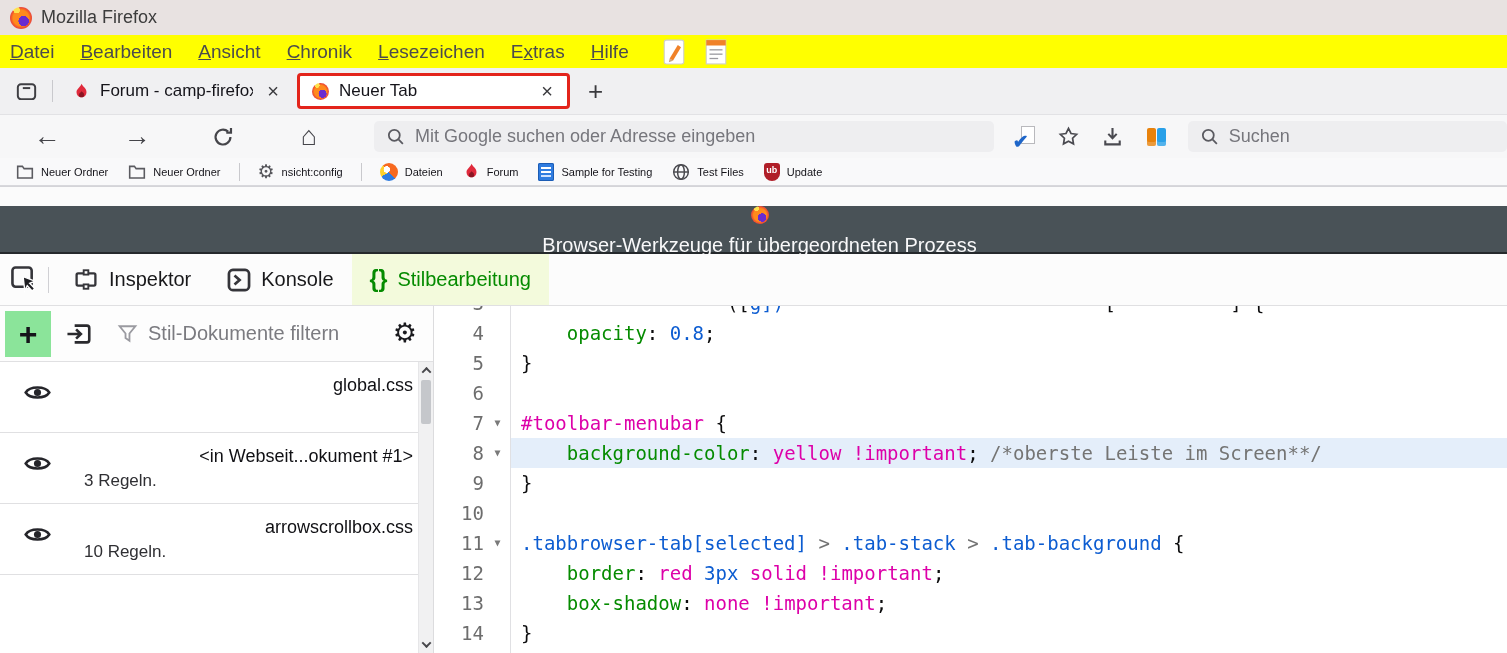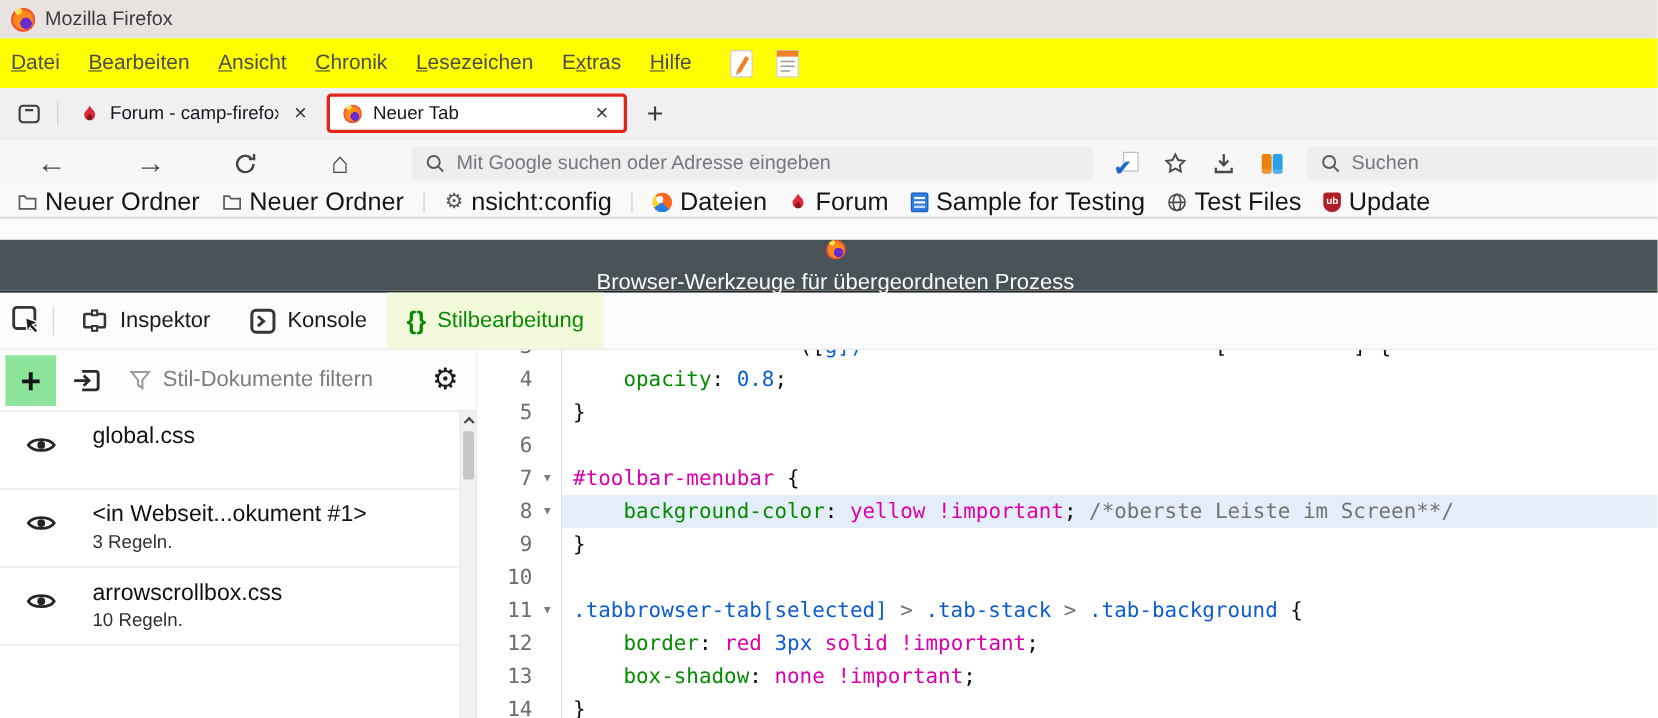--- a/index.html
+++ b/index.html
@@ -13,21 +13,21 @@
 
   .ff-logo { display:inline-block; width:22px; height:22px; border-radius:50%; flex:none;
     background:
       radial-gradient(circle at 62% 64%, #6a2bcf 0 26%, rgba(0,0,0,0) 27%),
       radial-gradient(circle at 30% 14%, #ffe14d 0 13%, rgba(0,0,0,0) 14%),
       radial-gradient(circle at 50% 50%, #ff8a1c 0 50%, #f2572a 63%, #d6356c 80%, #8a2f9e 97%);
   }
   .ff-logo.small { width:18px; height:18px; }
 
   
-  .menubar { height:45px; background:var(--menubar-bg,#ffff00); display:flex; align-items:center; padding-left:10px; gap:26px; }
+  .menubar { height:33px; background:var(--menubar-bg,#ffff00); display:flex; align-items:center; padding-left:10px; gap:26px; }
   .menu-item { font-size:19px; color:#4c4c4c; cursor:default; }
   .menu-item u { text-decoration-thickness:1px; }
   .menubar .mb-icons { display:flex; gap:20px; margin-left:8px; align-items:center; }
 
   
   .tabbar { height:47px; background:#f0f0f2; display:flex; align-items:center; padding-left:8px; border-bottom:1px solid #e2e2e5; }
   .ffview-btn { width:36px; height:34px; display:flex; align-items:center; justify-content:center; background:none; border:none; }
   .tab-strip-sep { width:1px; height:22px; background:#c9c9cd; margin:0 4px 0 8px; }
   .tab { height:36px; display:flex; align-items:center; padding:0 10px 0 12px; margin-left:4px; border-radius:4px; min-width:0; }
   .tab.selected { background:#fff; border:3px solid var(--tab-border-red,#e3241b); }
@@ -53,21 +53,21 @@
   .ext-battery i { width:9px; height:18px; border-radius:2px; display:inline-block; }
   .ext-battery .o { background:#e8820c; box-shadow:inset 0 -4px 0 #fff3; }
   .ext-battery .b { background:#29a0e8; box-shadow:inset 0 -4px 0 #fff3; }
   .w3c-icon { position:relative; width:20px; height:22px; }
   .w3c-icon .pg { position:absolute; right:0; top:0; width:14px; height:18px; background:#fff; border:1px solid #b9b9bd; }
   .w3c-icon .ck { position:absolute; left:-2px; bottom:-3px; color:#1f66c9; font-size:19px; font-weight:bold; line-height:1; }
 
   
   .bookmarksbar { height:28px; background:#f9f9fa; display:flex; align-items:center; padding-left:8px; gap:4px; border-bottom:1px solid #d8d8dc; }
   .bm-item { display:flex; align-items:center; gap:7px; padding:0 8px; height:24px; background:none; border:none; }
-  .bm-label { font-size:23px; color:#15141a; white-space:nowrap; }
+  .bm-label { font-size:11px; color:#15141a; white-space:nowrap; }
   .bm-sep { width:1px; height:18px; background:#c9c9cd; margin:0 6px; }
 
   .folder-svg, .icon-inline { display:inline-flex; align-items:center; }
   .book-icon { width:16px; height:18px; background:#2f7ce0; border-radius:2px;
     box-shadow:inset 0 0 0 1px #1c5cb4; position:relative; }
   .book-icon::after { content:""; position:absolute; left:3px; top:4px; width:10px; height:2px; background:#fff;
     box-shadow:0 4px 0 #fff, 0 8px 0 #cfe2ff; }
   .shield-icon { width:16px; height:18px; background:#b01e28; border-radius:3px 3px 50% 50% / 3px 3px 42% 42%; position:relative; }
   .shield-icon::after { content:"ub"; position:absolute; left:0; right:0; top:2px; text-align:center; color:#fff; font-size:9px; font-weight:bold; }
   .dateien-icon { width:18px; height:18px; border-radius:50%;
@@ -95,21 +95,21 @@
   .sb-toolbar { height:56px; display:flex; align-items:center; border-bottom:1px solid #e0e0e2; background:#fdfdfd; }
   .sb-plus { width:46px; height:46px; margin-left:5px; background:var(--plus-green,#8be49a); border:none; font-size:32px; font-weight:bold; color:#15141a; line-height:1; }
   .sb-import { width:44px; height:46px; background:none; border:none; display:flex; align-items:center; justify-content:center; margin-left:6px; }
   .sb-filter { display:flex; align-items:center; gap:10px; margin-left:16px; flex:1; }
   .sb-filter .field-placeholder { font-size:20px; color:#7b7b80; }
   .sb-gear { background:none; border:none; font-size:27px; color:#1a1a1e; margin-right:16px; line-height:1; }
 
   .sheet-list { position:absolute; top:56px; left:0; right:0; bottom:0; overflow:hidden; }
   .sheet-item { height:71px; border-bottom:1px solid #e0e0e2; position:relative; padding:10px 20px 0 84px; }
   .sheet-eye { position:absolute; left:24px; top:22px; background:none; border:none; padding:0; }
-  .sheet-name { font-size:21px; color:#101014; line-height:26px; white-space:nowrap; overflow:hidden; }
+  .sheet-name { font-size:18px; color:#101014; line-height:26px; white-space:nowrap; overflow:hidden;text-align:right; }
   .sheet-rules { font-size:17px; color:#2f2f33; line-height:24px; }
 
   .sb-scrollbar { position:absolute; top:56px; right:0; bottom:0; width:15px; background:#f1f1f2; border-left:1px solid #e6e6e8; }
   .sb-arrow { position:absolute; left:0; width:14px; height:15px; display:flex; align-items:center; justify-content:center; }
   .sb-arrow.up { top:1px; } .sb-arrow.down { bottom:1px; }
   .chev { width:7px; height:7px; border-left:2px solid #48484c; border-top:2px solid #48484c; }
   .chev.up { transform:rotate(45deg) translate(1px,1px); }
   .chev.down { transform:rotate(225deg) translate(1px,1px); }
   .sb-thumb { position:absolute; left:2px; width:10px; top:18px; height:44px; background:#c5c7cb; border-radius:2px; }
 

